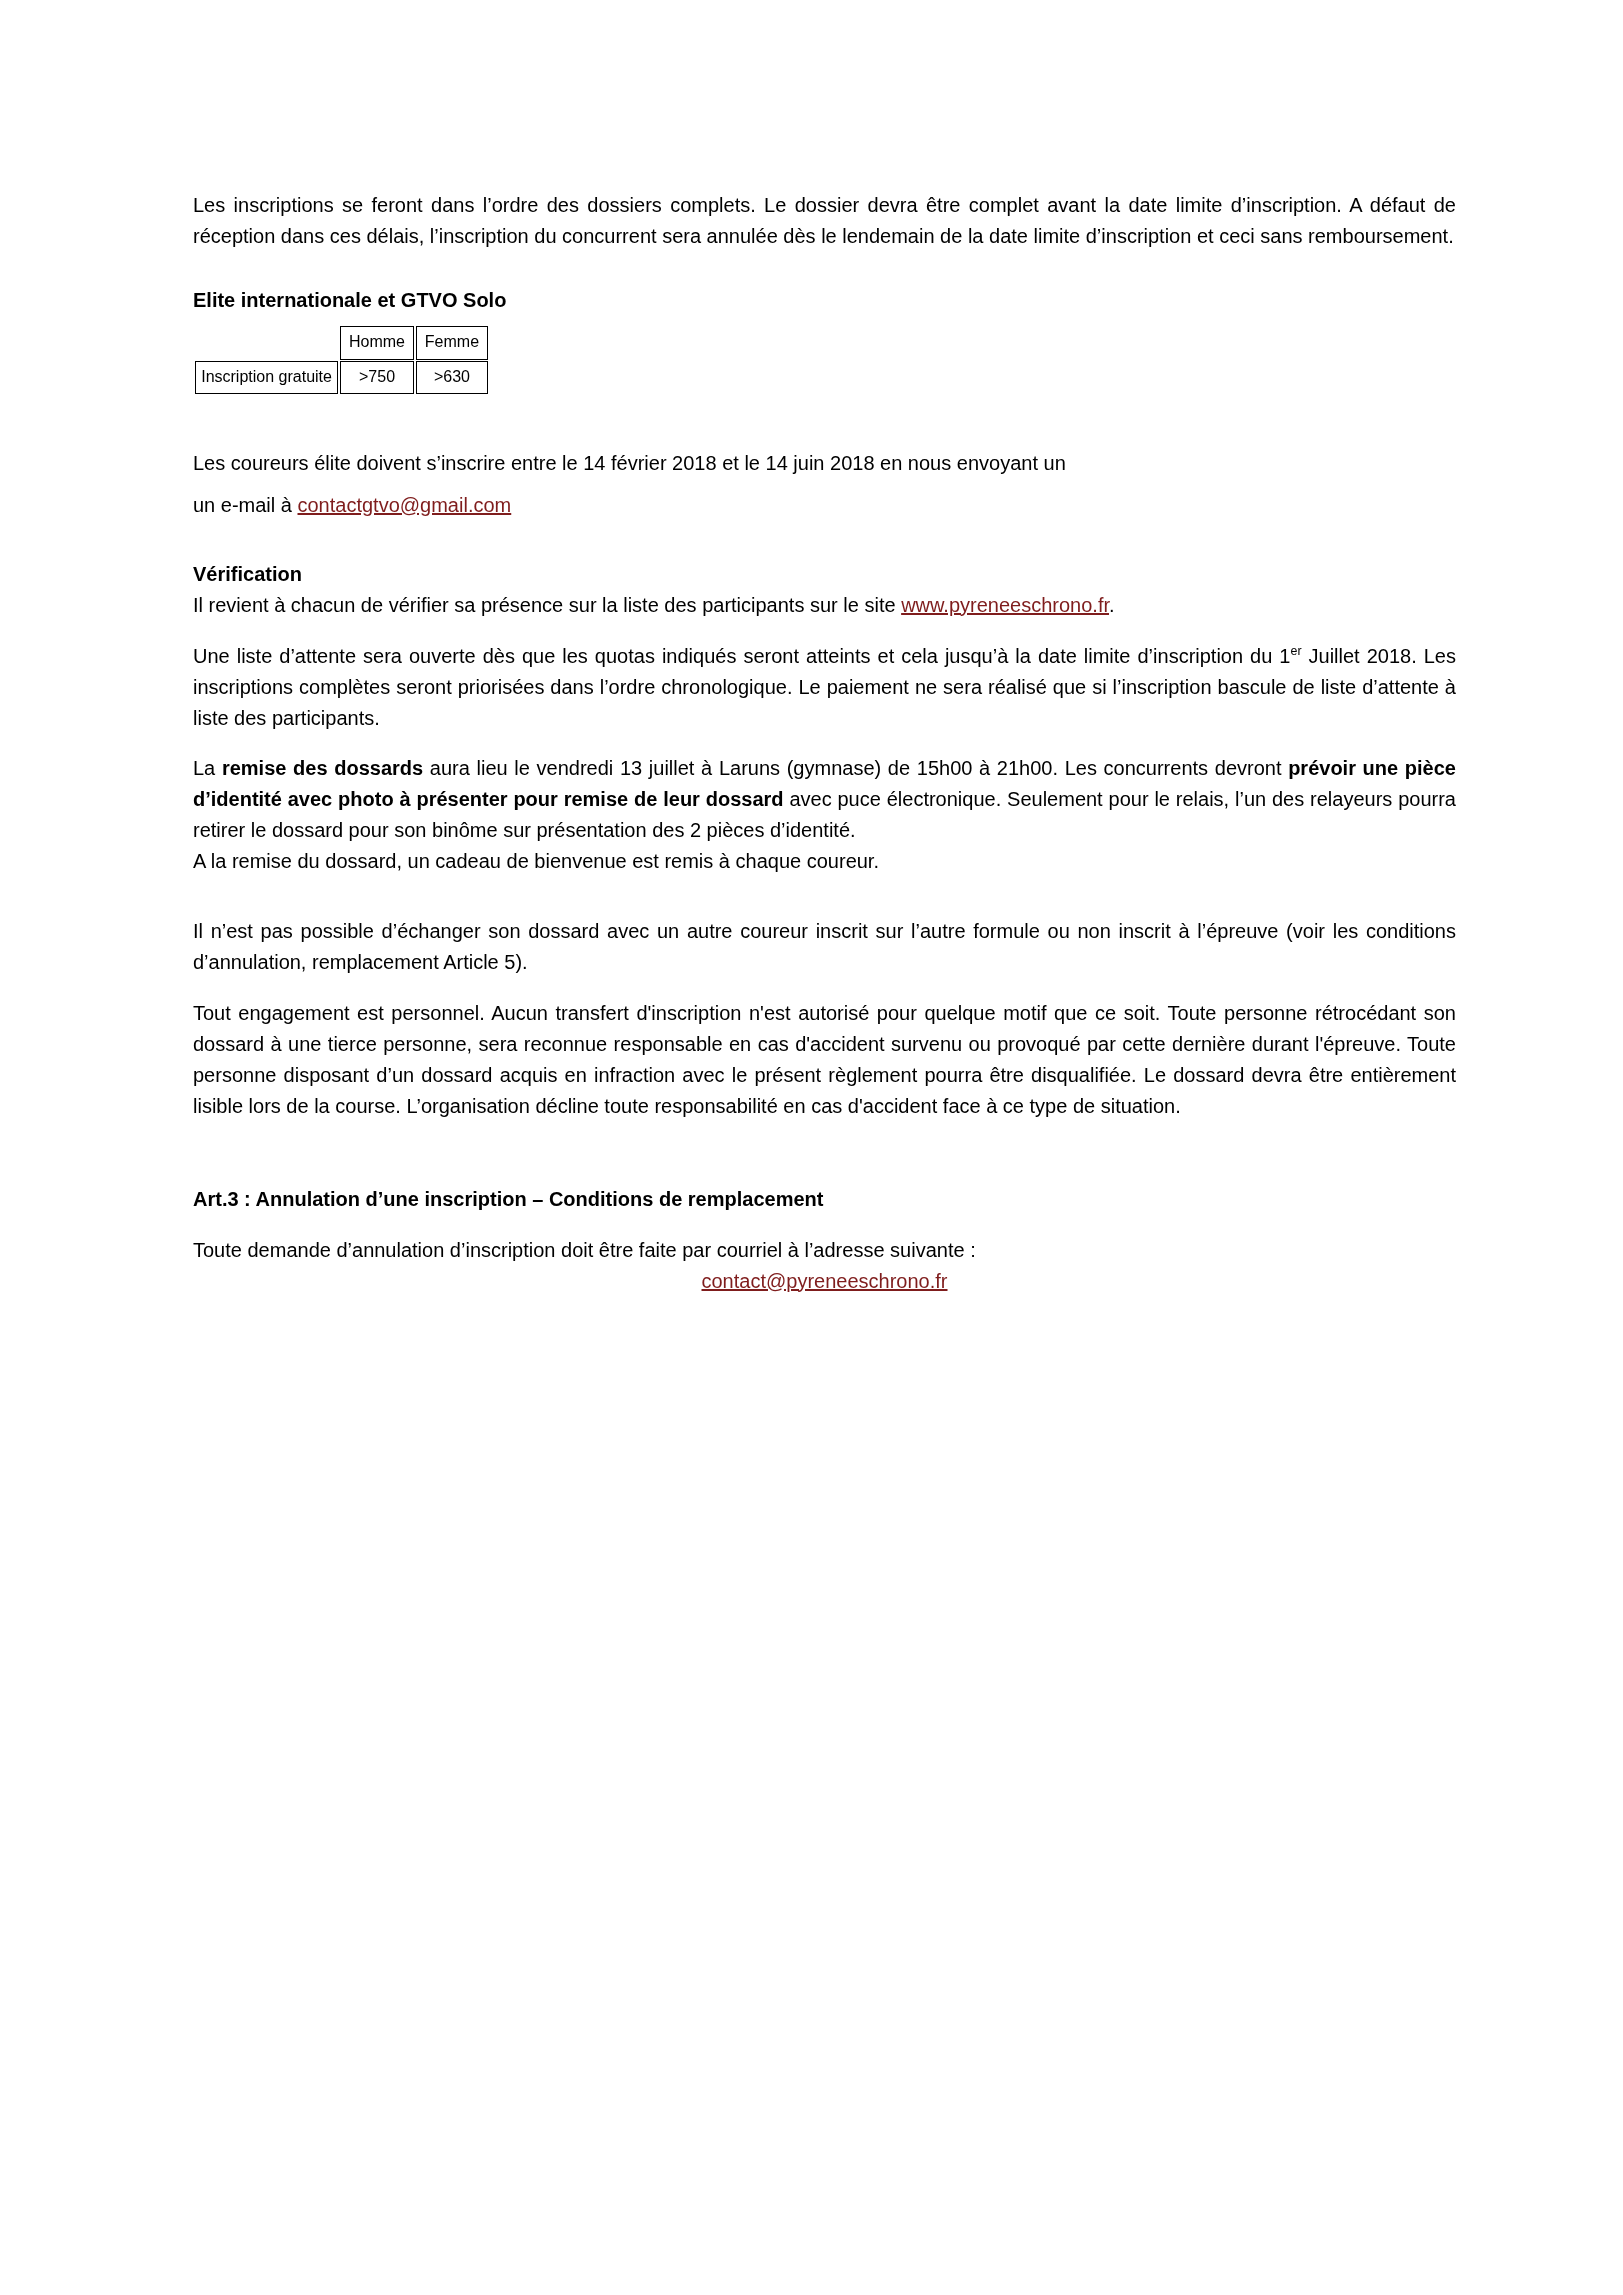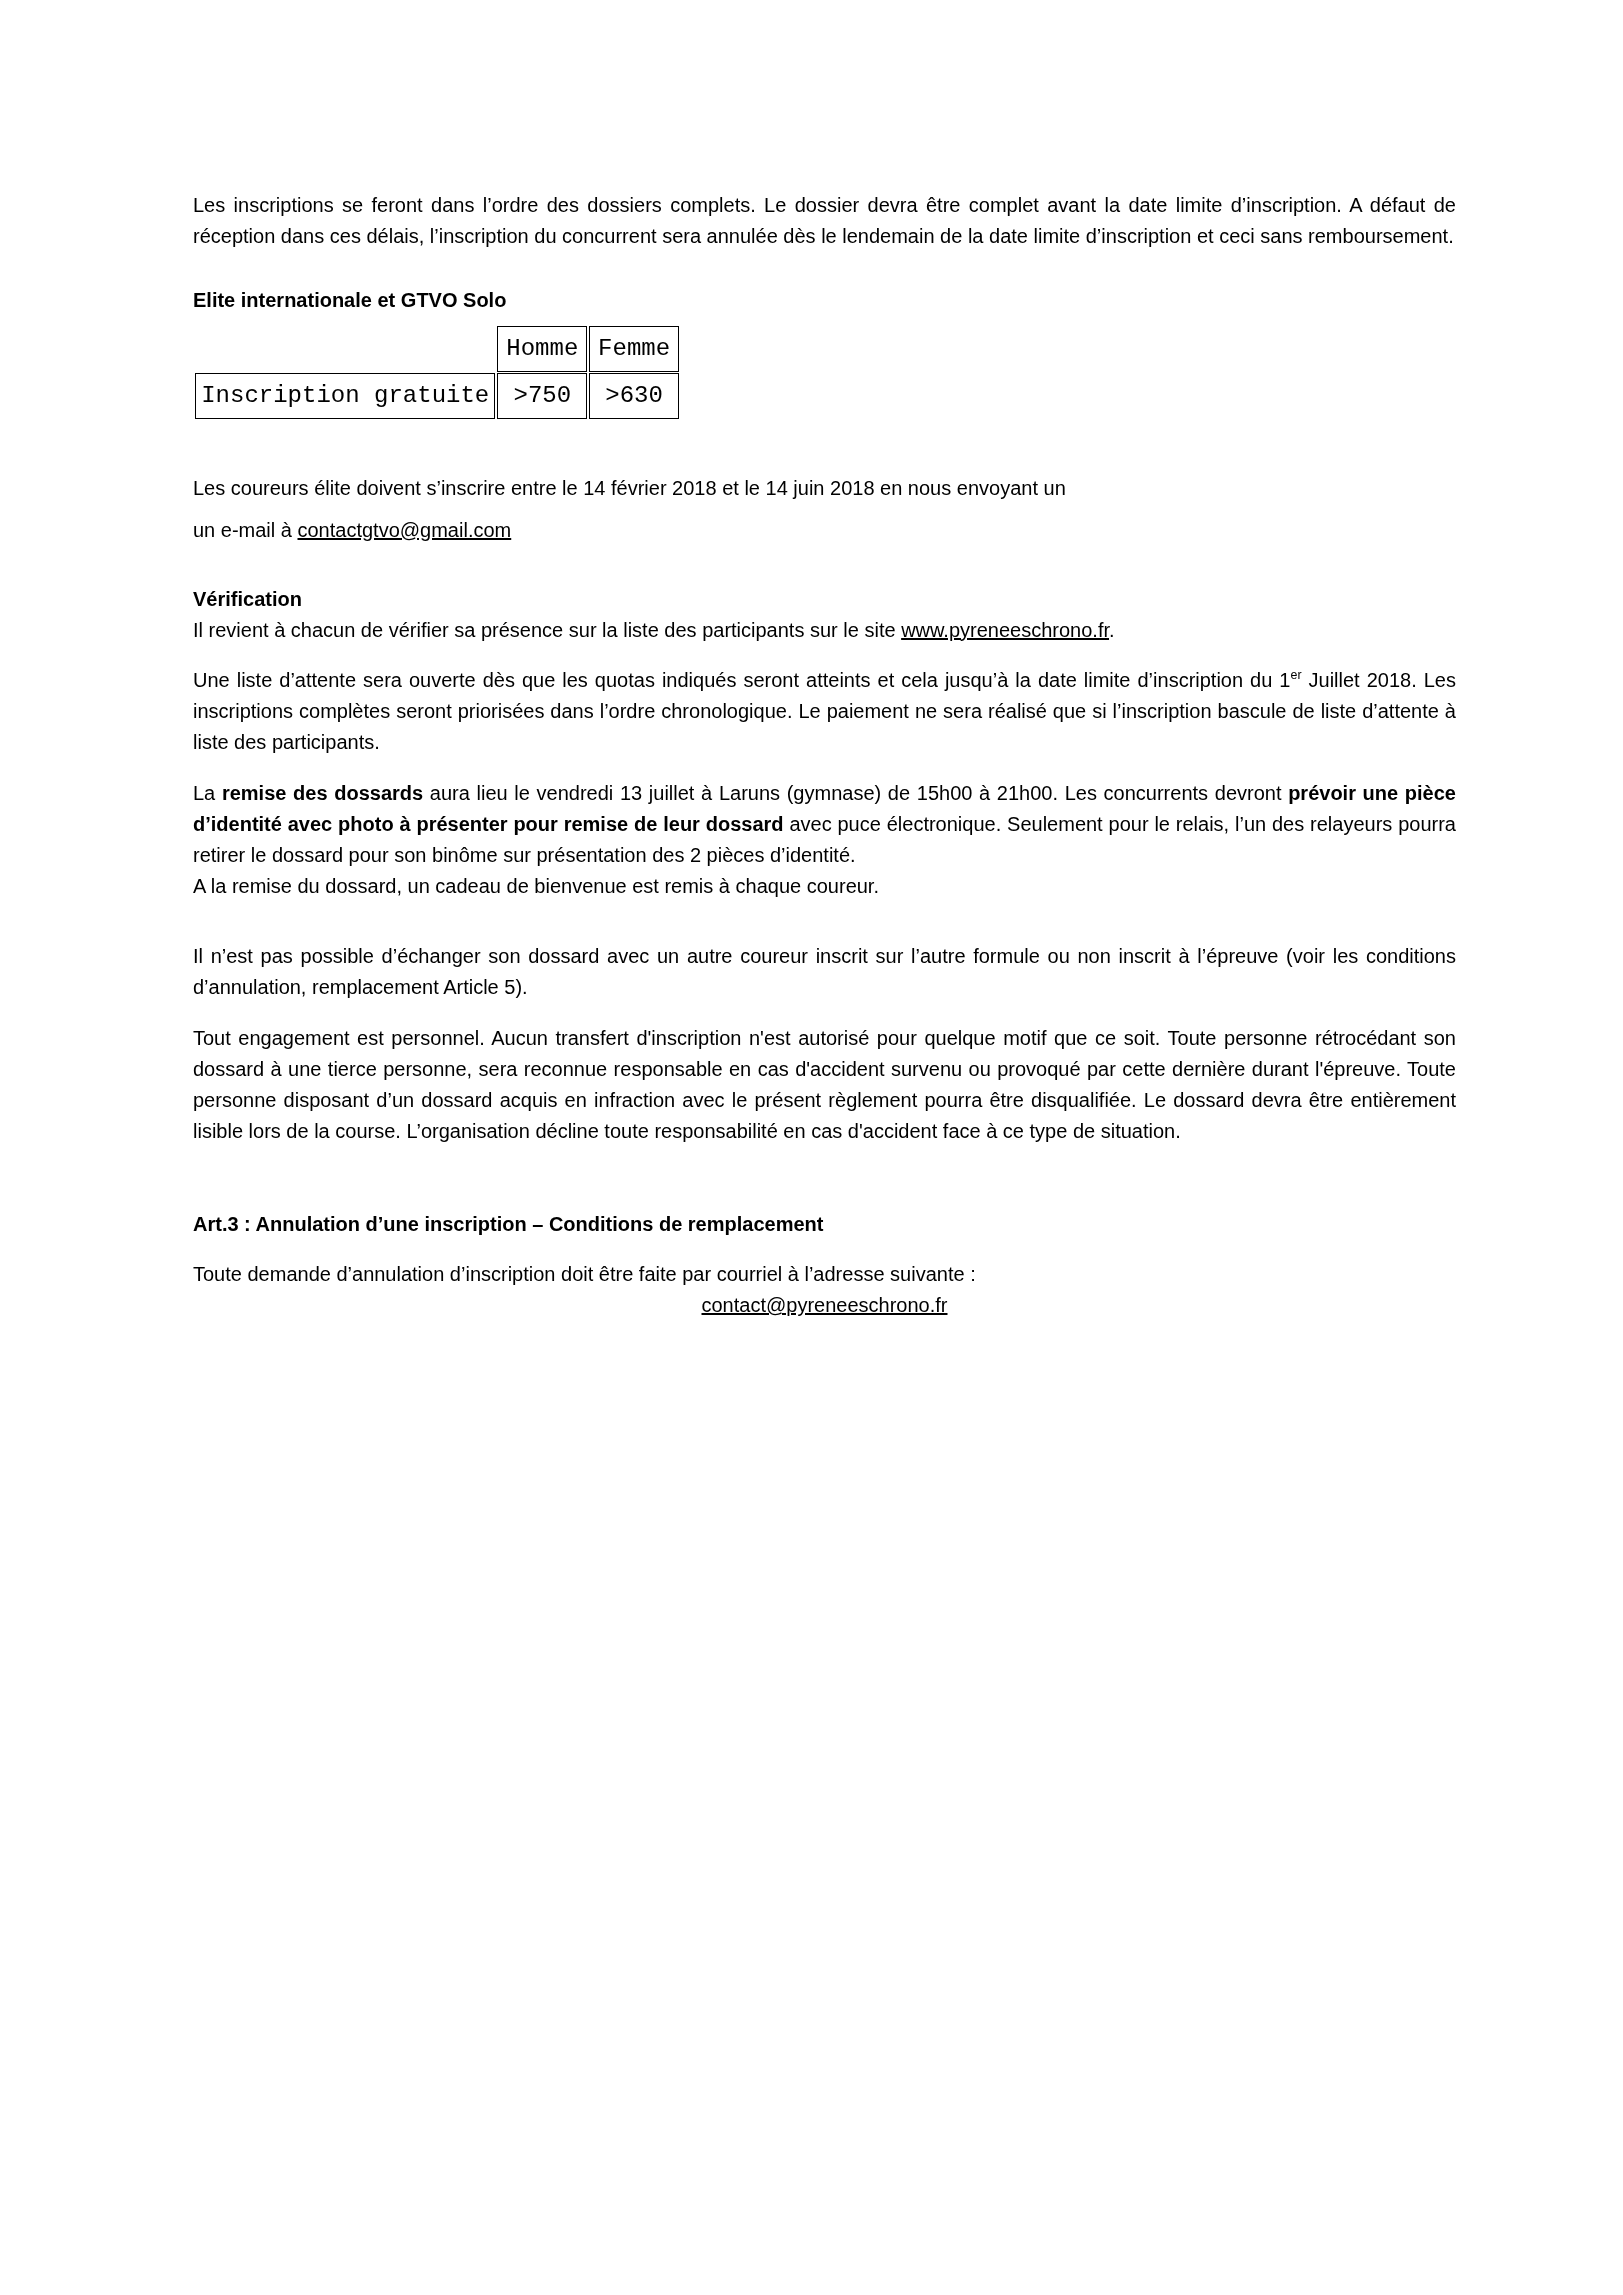--- a/index.html
+++ b/index.html
@@ -34,38 +34,37 @@
   .bold { font-weight: bold; }
   .italic { }
   .heading {
     font-weight: bold;
     text-align: left;
   }
   .loose {
     line-height: 2.1;
   }
   .link {
-    color: #000000;
+    color: #7f1d1d;
     text-decoration: underline;
   }
   .center { text-align: center; }
   .left { text-align: left; }
 
   
   .table-wrap {
     margin: 9.2px 0 0 0;
     display: flex;
     justify-content: flex-start;
     padding-left: 0px;
   }
   table.itra {
     border-collapse: separate;
     border-spacing: 2px 1.3px;
-    font-size: 24px;
-    font-family: Liberation Mono, monospace;
+    font-size: 16px;
   }
   table.itra td {
     border: 1.3px solid #000000;
     padding: 3.3px 7.9px;
     text-align: center;
     white-space: nowrap;
   }
   table.itra td.blank {
     border: none;
   }

